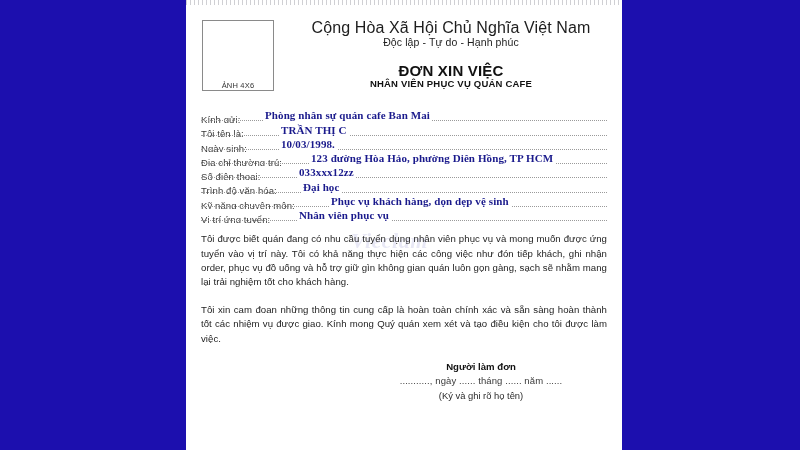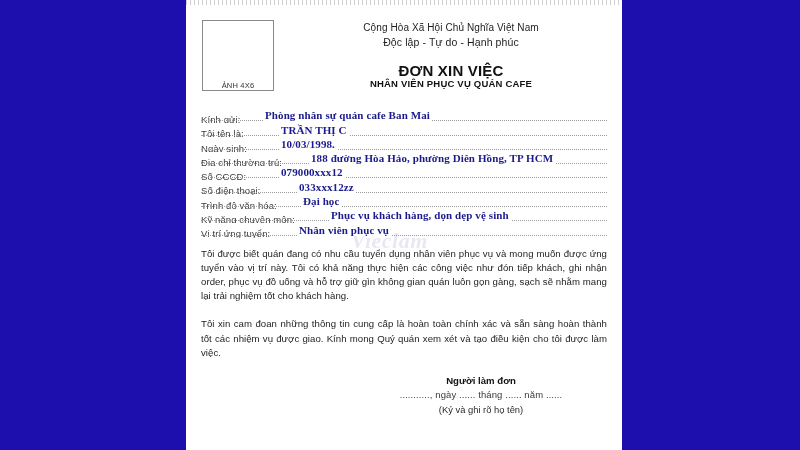--- a/index.html
+++ b/index.html
@@ -87,21 +87,21 @@
   }
 
   .title-block {
     position: absolute;
     left: 100px;
     top: 12px;
     width: 300px;
     text-align: center;
   }
   .nation-line {
-    font-size: 10px;
+    font-size: 16px;
     color: #1d1d1d;
     line-height: 15px;
     letter-spacing: 0.1px;
   }
   .motto-line {
     font-size: 10.5px;
     color: #1d1d1d;
     line-height: 15px;
     letter-spacing: 0.1px;
   }
@@ -224,22 +224,21 @@
         <div class="doc-title">ĐƠN XIN VIỆC</div>
         <div class="doc-subtitle">NHÂN VIÊN PHỤC VỤ QUÁN CAFE</div>
       </div>
 
     </div>
 
     <div id="fields">
         <div class="field-row"><div class="field-dots"></div><span class="field-label">Kính gửi:</span><span class="field-value" style="left: 62px; color: rgb(26, 26, 140);">Phòng nhân sự quán cafe Ban Mai</span></div>
         <div class="field-row"><div class="field-dots"></div><span class="field-label">Tôi tên là:</span><span class="field-value" style="left: 78px; color: rgb(26, 26, 140);">TRẦN THỊ C</span></div>
         <div class="field-row"><div class="field-dots"></div><span class="field-label">Ngày sinh:</span><span class="field-value" style="left: 78px; color: rgb(26, 26, 140);">10/03/1998.</span></div>
-        <div class="field-row"><div class="field-dots"></div><span class="field-label">Địa chỉ thường trú:</span><span class="field-value" style="left: 108px; color: rgb(26, 26, 140);">188 đường Hòa Hảo, phường Diên Hồng, TP HCM</span></div>
-        <div class="field-row"><div class="field-dots"></div><span class="field-label">Số CCCD:</span><span class="field-value" style="left: 78px; color: rgb(26, 26, 140);">079000xxx12</span></div>
+        <div class="field-row"><div class="field-dots"></div><span class="field-label">Địa chỉ thường trú:</span><span class="field-value" style="left: 108px; color: rgb(26, 26, 140);">123 đường Hòa Hảo, phường Diên Hồng, TP HCM</span></div>
         <div class="field-row"><div class="field-dots"></div><span class="field-label">Số điện thoại:</span><span class="field-value" style="left: 96px; color: rgb(26, 26, 140);">033xxx12zz</span></div>
         <div class="field-row"><div class="field-dots"></div><span class="field-label">Trình độ văn hóa:</span><span class="field-value" style="left: 100px; color: rgb(26, 26, 140);">Đại học</span></div>
         <div class="field-row"><div class="field-dots"></div><span class="field-label">Kỹ năng chuyên môn:</span><span class="field-value" style="left: 128px; color: rgb(26, 26, 140);">Phục vụ khách hàng, dọn dẹp vệ sinh</span></div>
         <div class="field-row"><div class="field-dots"></div><span class="field-label">Vị trí ứng tuyển:</span><span class="field-value" style="left: 96px; color: rgb(26, 26, 140);">Nhân viên phục vụ</span></div>
       </div>
 
     <div class="body-para">Tôi được biết quán đang có nhu cầu tuyển dụng nhân viên phục vụ và mong muốn được ứng tuyển vào vị trí này. Tôi có khả năng thực hiện các công việc như đón tiếp khách, ghi nhận order, phục vụ đồ uống và hỗ trợ giữ gìn không gian quán luôn gọn gàng, sạch sẽ nhằm mang lại trải nghiệm tốt cho khách hàng.</div>
     <div class="body-para second">Tôi xin cam đoan những thông tin cung cấp là hoàn toàn chính xác và sẵn sàng hoàn thành tốt các nhiệm vụ được giao. Kính mong Quý quán xem xét và tạo điều kiện cho tôi được làm việc.</div>
 
     <div id="signature-block">

